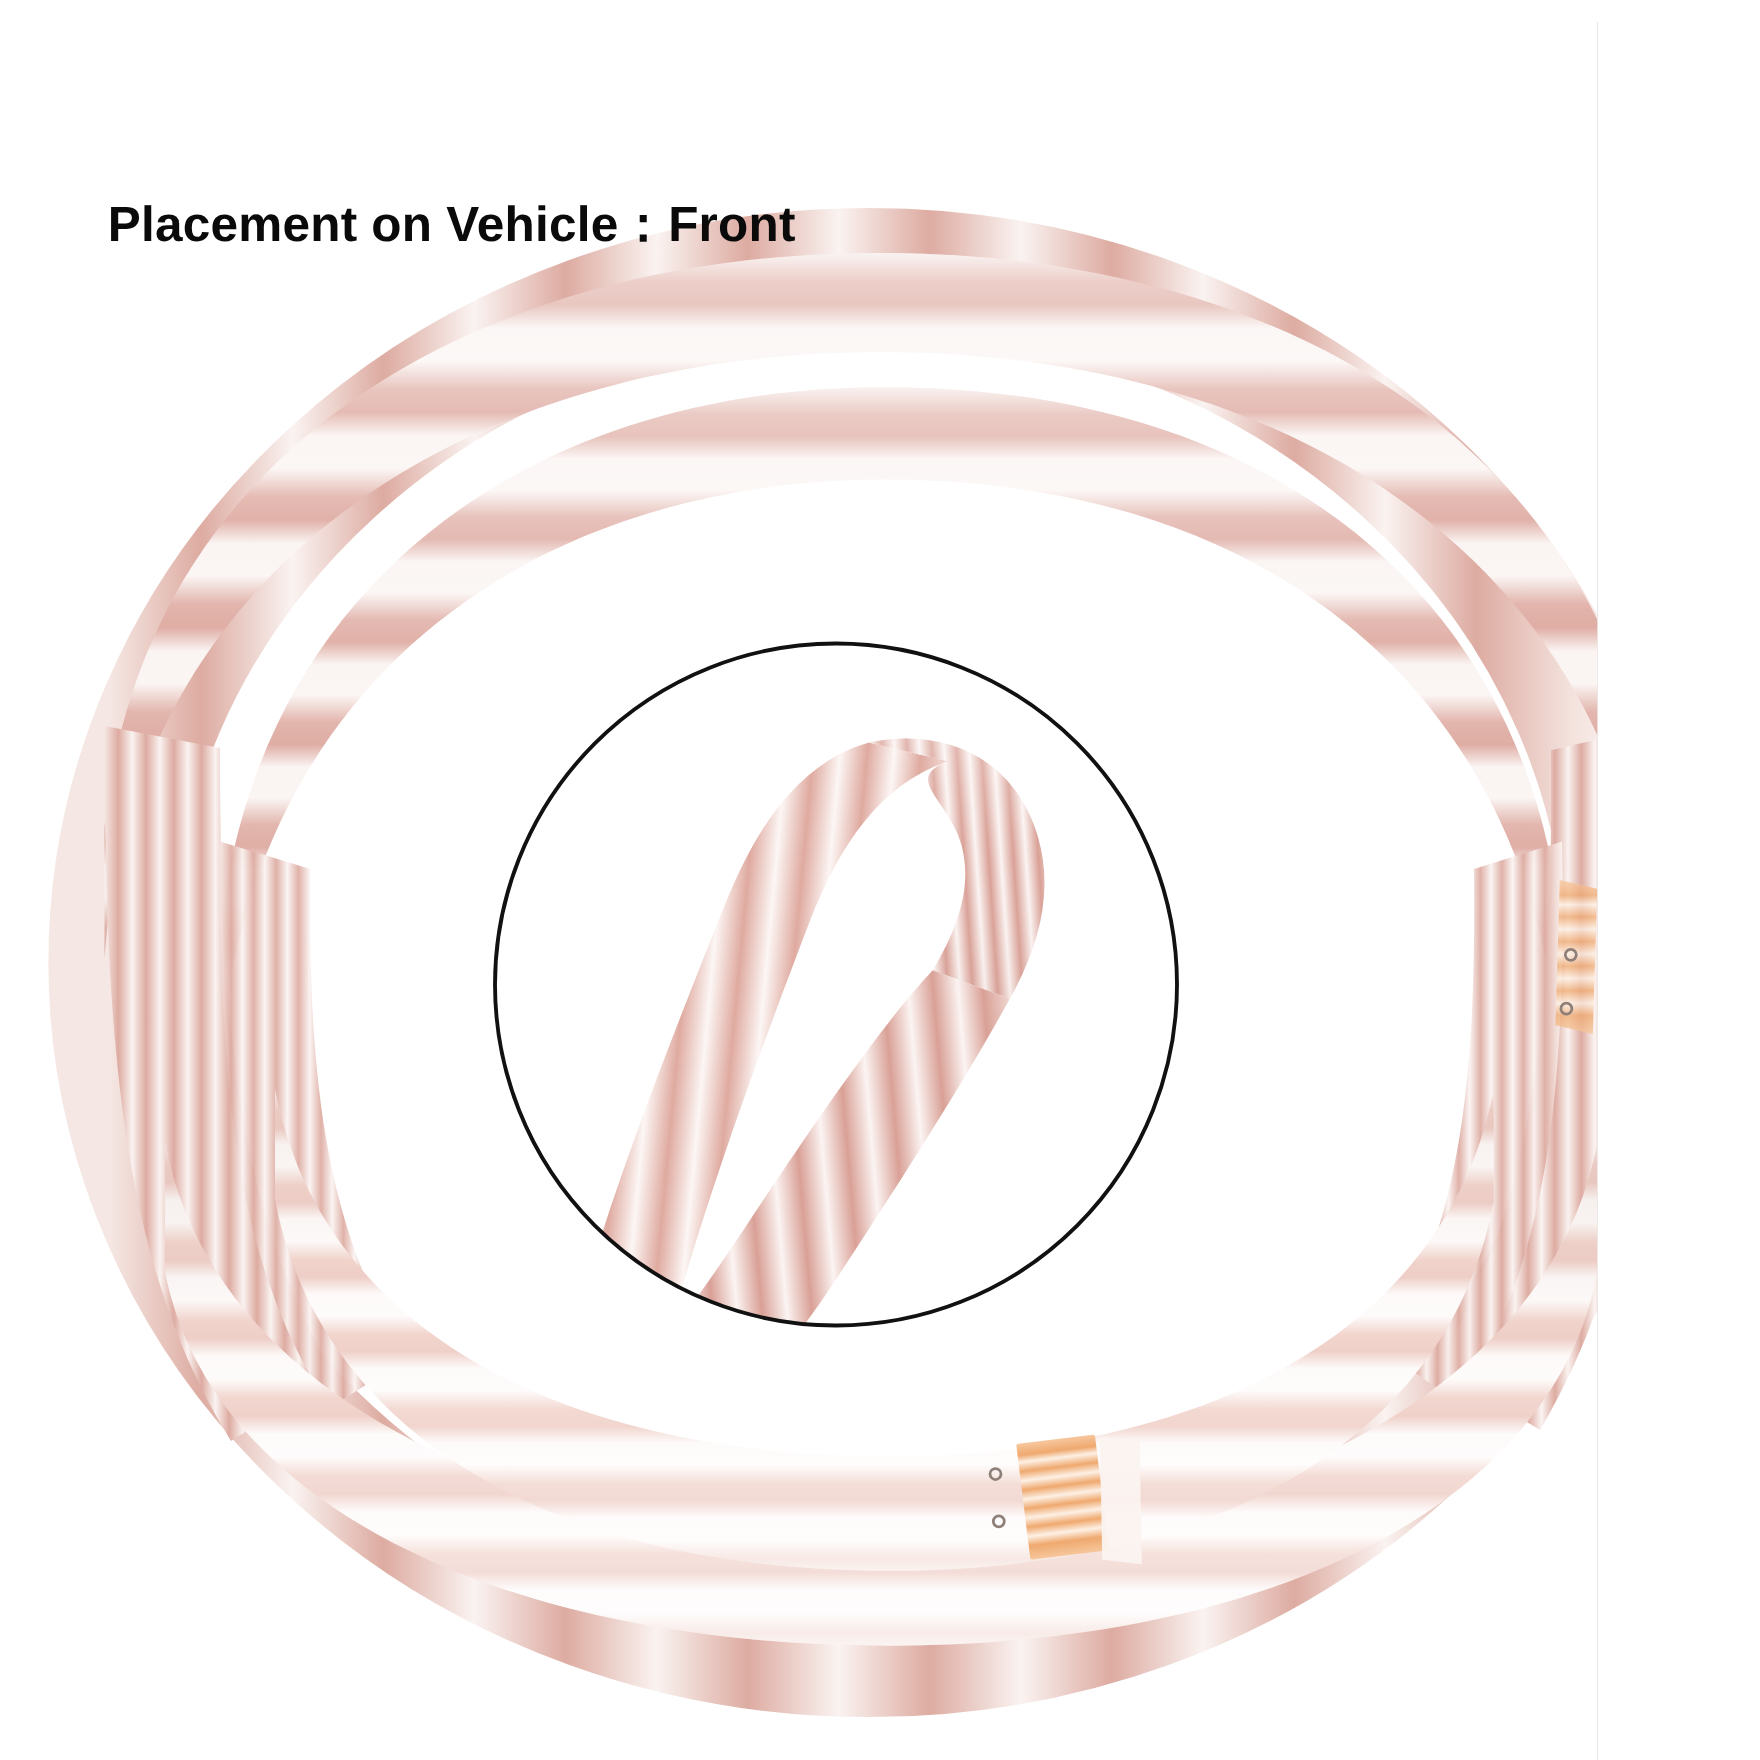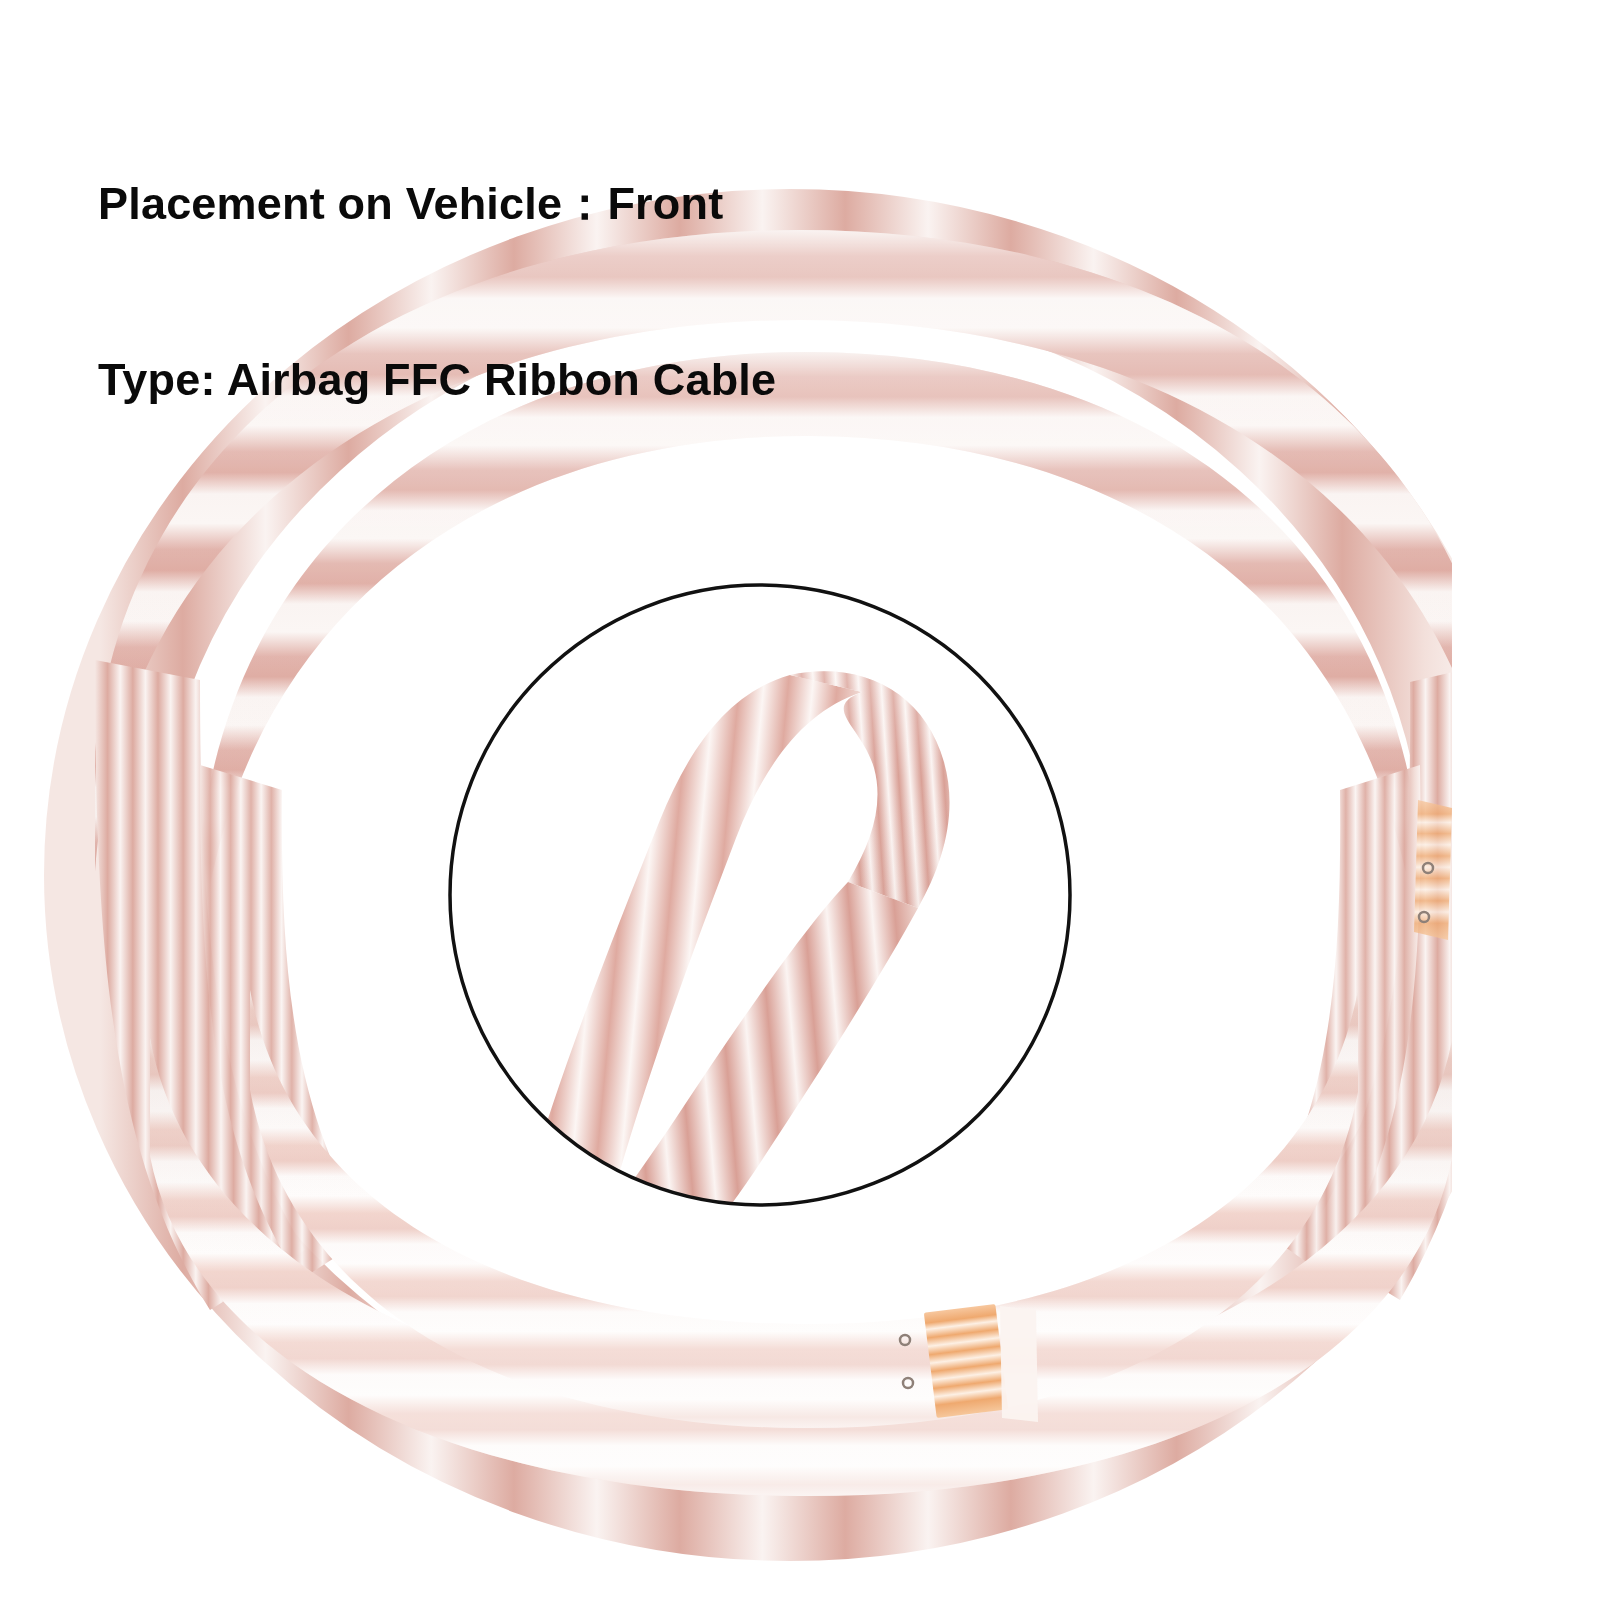--- a/index.html
+++ b/index.html
@@ -345,16 +345,15 @@
                  C 872 822, 884 784, 874 748
                  C 862 706, 820 688, 862 672 Z" fill="url(#shadeTop)" opacity="0.45"></path>
       </g>
 
       <circle cx="760" cy="875" r="310" fill="none" stroke="#111111" stroke-width="3.5"></circle>
     </g>
   </svg>
 
   <div id="caption">
     <span class="cap-line">Placement on Vehicle：Front</span>
-    <span class="cap-line">Type: Airbag FFC Ribbon Cable</span>
   </div>
 
 </div>
 
 </body></html>

